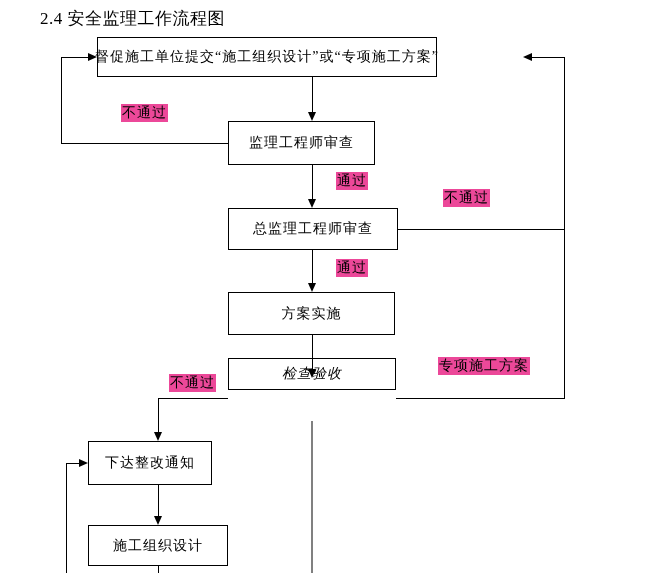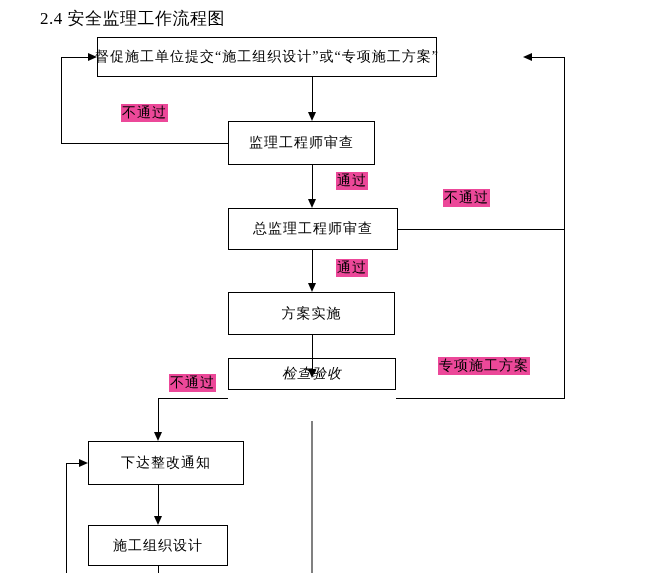--- a/index.html
+++ b/index.html
@@ -89,21 +89,21 @@
   <div class="node" style="left:97px;  top:37px;  width:340px; height:40px;">督促施工单位提交“施工组织设计”或“专项施工方案”</div>
 
   <div class="node" style="left:228px; top:121px; width:147px; height:44px;">监理工程师审查</div>
 
   <div class="node" style="left:228px; top:208px; width:170px; height:42px;">总监理工程师审查</div>
 
   <div class="node" style="left:228px; top:292px; width:167px; height:43px;">方案实施</div>
 
   <div class="node" style="left:228px; top:358px; width:168px; height:32px;font-style:italic;">检查验收</div>
 
-  <div class="node" style="left:88px;  top:441px; width:156px; height:44px;">下达整改通知</div>
+  <div class="node" style="left:88px;  top:441px; width:124px; height:44px;">下达整改通知</div>
 
   <div class="node" style="left:88px;  top:525px; width:140px; height:41px;">施工组织设计</div>
 
   <div class="vline" style="left:312px; top:77px;  height:36px;"></div>
   <div class="arrow down" style="left:308px; top:112px;"></div>
 
   <div class="vline" style="left:312px; top:165px; height:34px;"></div>
   <div class="arrow down" style="left:308px; top:199px;"></div>
 
   <div class="vline" style="left:312px; top:250px; height:33px;"></div>

